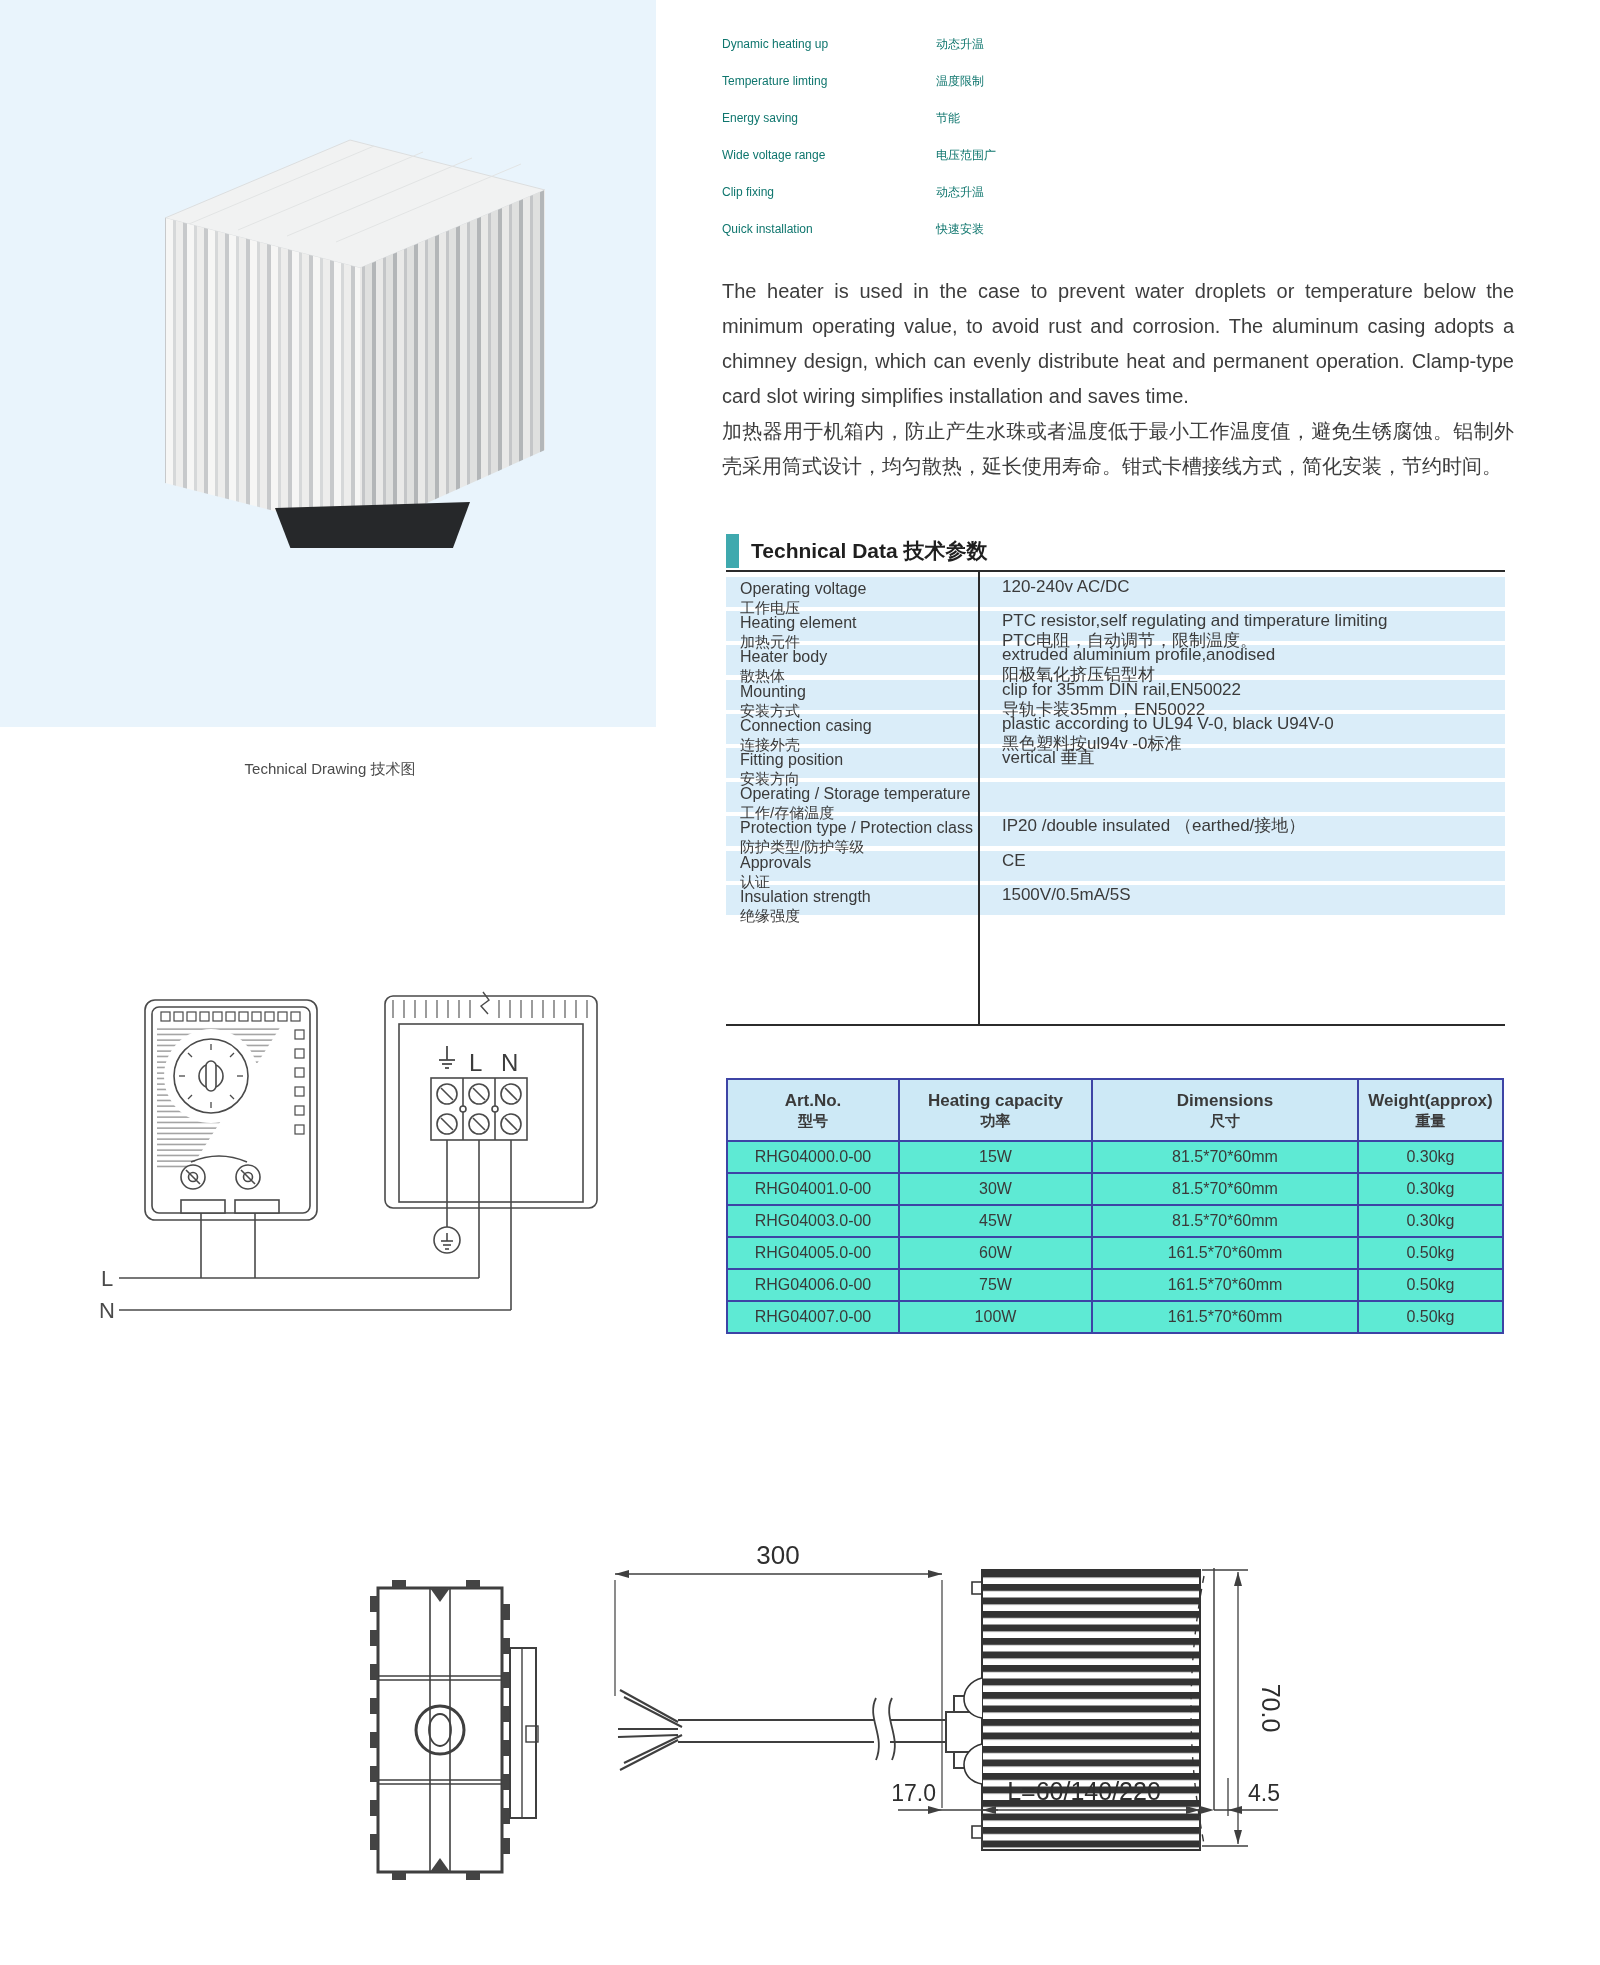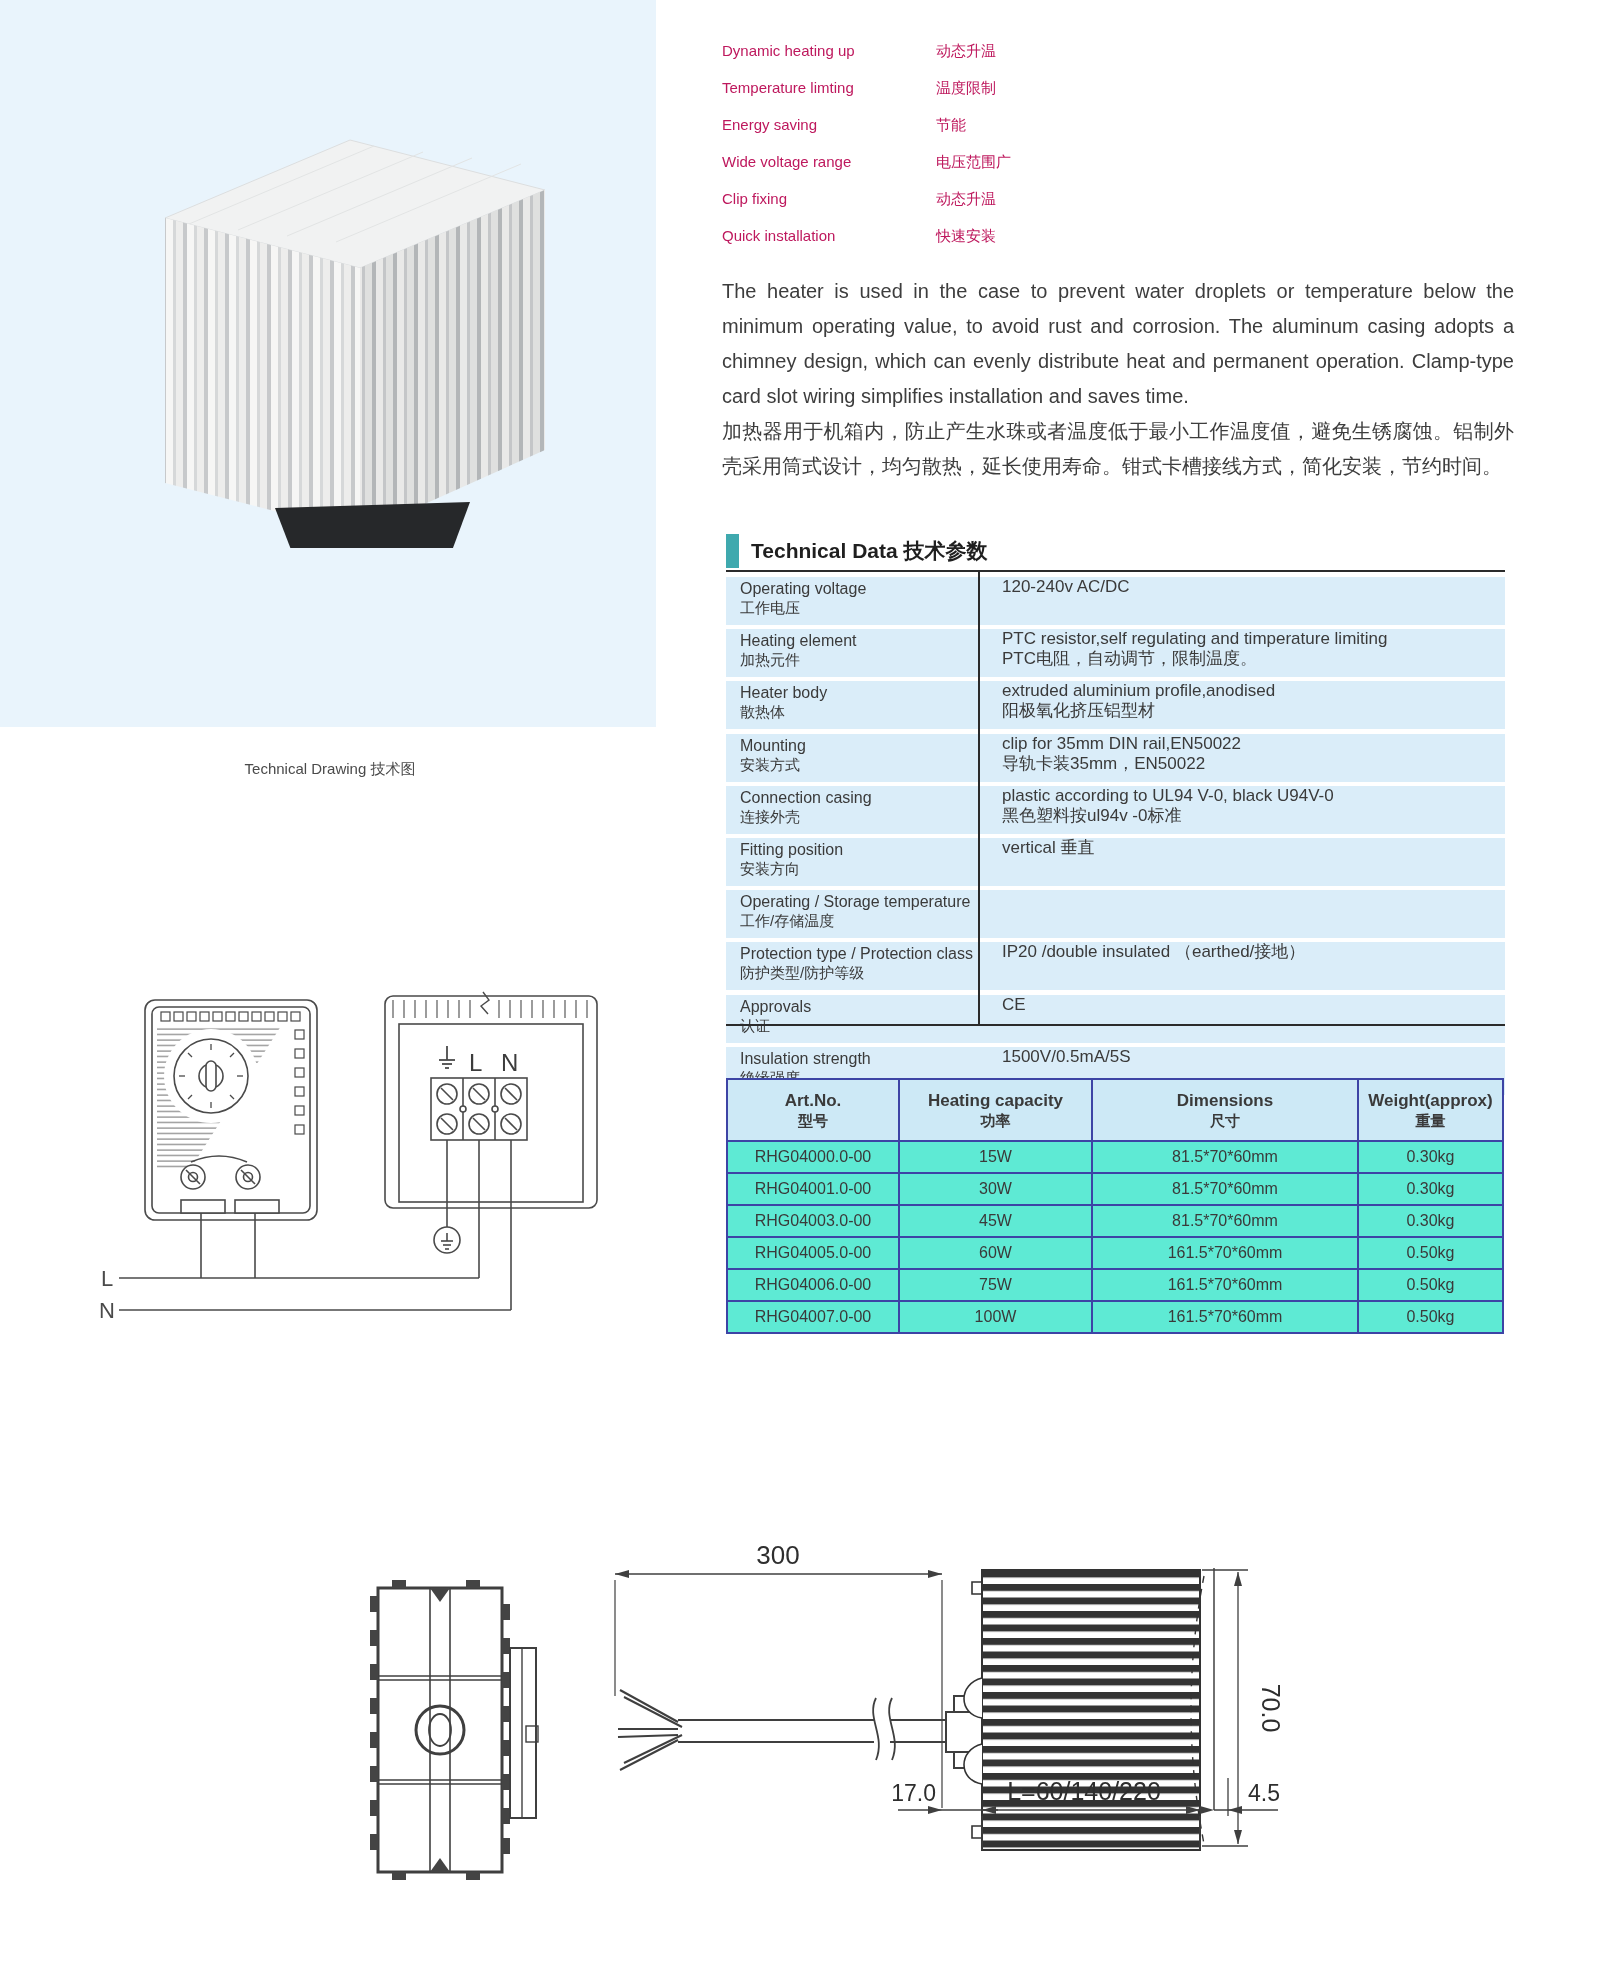--- a/index.html
+++ b/index.html
@@ -4,37 +4,37 @@
 <style>
   html,body{margin:0;padding:0;background:#fff;font-family:"Liberation Sans",sans-serif;color:#3a3a3a;}
   #page{position:relative;width:1600px;height:1965px;background:#ffffff;overflow:hidden;}
   .abs{position:absolute;}
 
   
   .panel{left:0;top:0;width:656px;height:727px;background:#e9f4fc;}
   .caption{left:130px;top:760px;width:400px;text-align:center;font-size:15px;color:#4a4a4a;}
 
   
-  .features{left:722px;top:32px;font-size:15px;line-height:37px;color:#be185d;}
+  .features{left:722px;top:26px;font-size:12px;line-height:37px;color:#0f766e;}
   .feat-en{display:inline-block;width:214px;}
 
   
   .desc{left:722px;top:274px;width:792px;font-size:20px;line-height:35px;color:#3d3d3d;text-align:justify;}
 
   
   .td-header{left:726px;top:534px;display:flex;align-items:center;}
   .td-accent{width:13px;height:34px;background:#3fa9ae;}
   .td-title{margin-left:12px;font-size:21px;font-weight:bold;color:#1f1f1f;}
   .td-underline{left:726px;top:570px;width:779px;height:2px;background:#2b2b2b;}
   .td-bottomline{left:726px;top:1024px;width:779px;height:2px;background:#2b2b2b;}
   .td-divider{left:978px;top:570px;width:2px;height:456px;background:#2b2b2b;}
 
   
   .tech-table{left:726px;top:577px;width:779px;}
-  .trow{height:48px;margin-bottom:4.2px;background:#daedf9;display:flex;}
+  .trow{height:30px;margin-bottom:4.2px;background:#daedf9;display:flex;}
   .tlabel{width:252px;padding:2px 0 0 14px;box-sizing:border-box;white-space:nowrap;}
   .len{font-size:16px;line-height:19px;color:#3a3a3a;}
   .lzh{font-size:15px;line-height:19px;color:#3a3a3a;}
   .tval{flex:1;padding-left:24px;display:flex;flex-direction:column;justify-content:flex-start;}
   .v1,.v2{font-size:17px;line-height:20px;white-space:nowrap;color:#3a3a3a;}
 
   
   .ptable{left:726px;top:1078px;width:776px;border-collapse:collapse;table-layout:fixed;}
   .ptable th,.ptable td{border:2px solid #3d44a5;text-align:center;padding:0;}
   .ptable th{background:#cde9f6;height:60px;font-weight:bold;}

